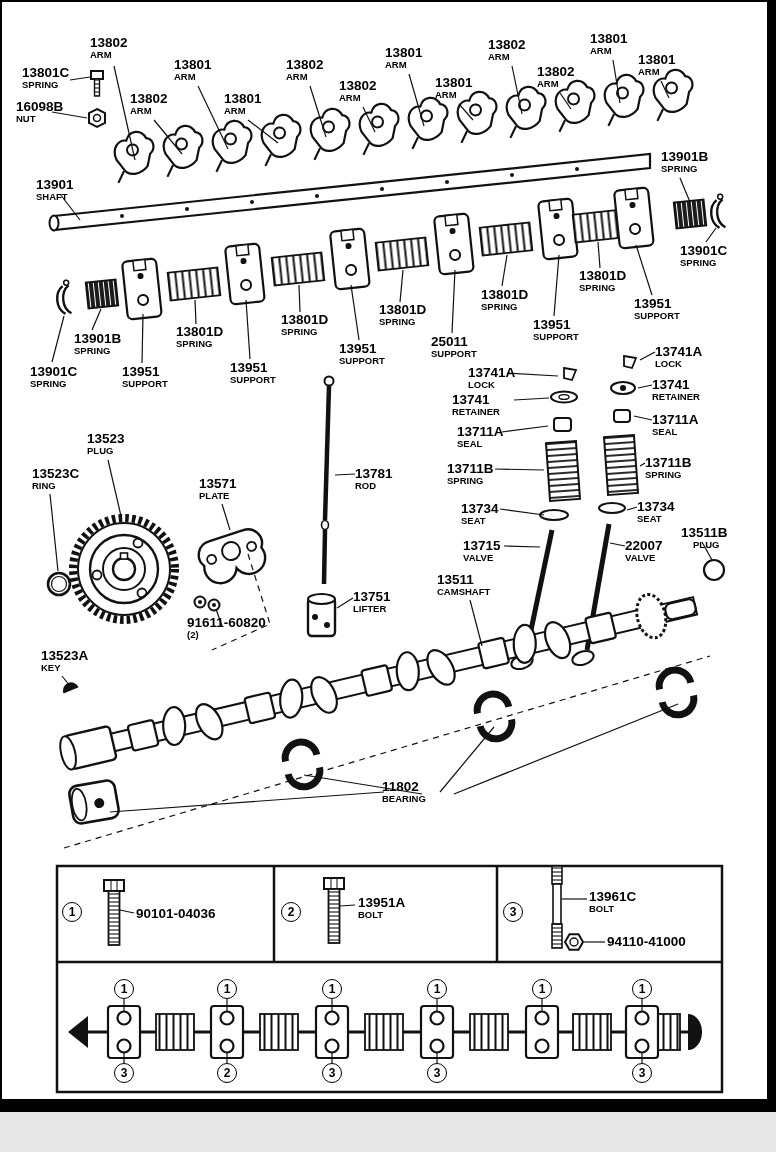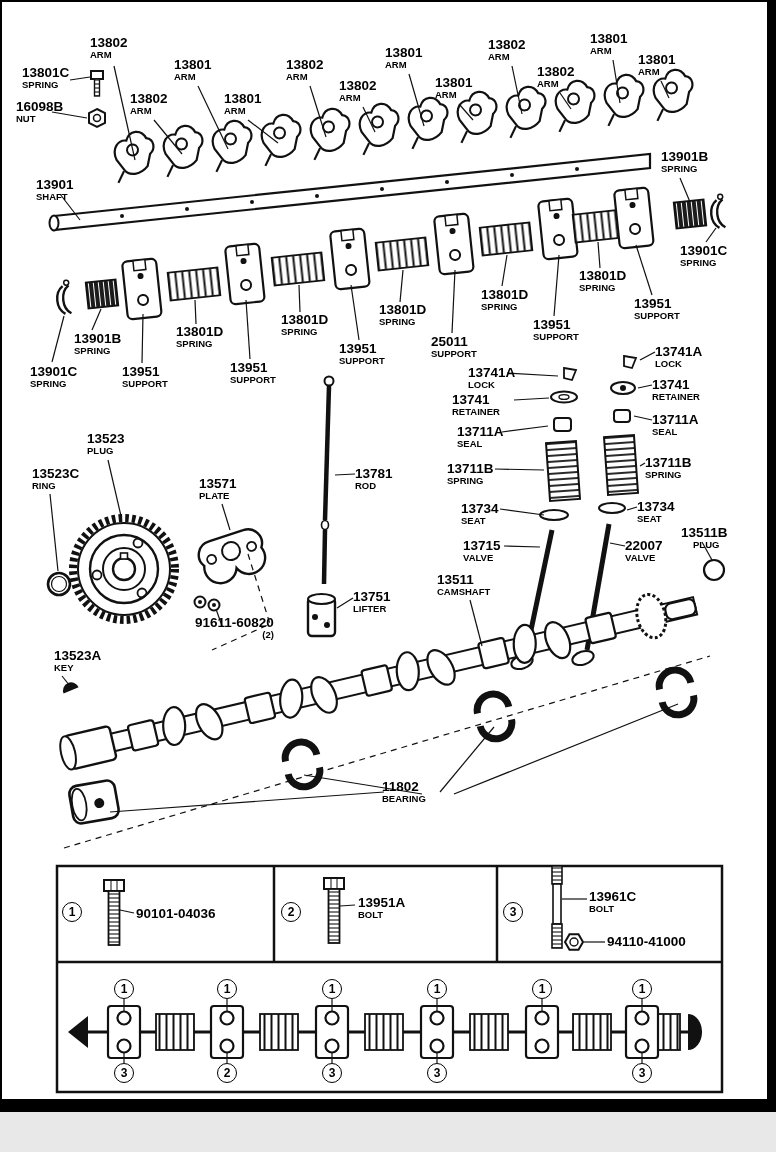--- a/index.html
+++ b/index.html
@@ -569,29 +569,29 @@
       <div class="nm">PLATE</div>
     </div>
   <div class="lbl" style="left:353px;top:465px">
       <div class="num">13781</div>
       <div class="nm">ROD</div>
     </div>
   <div class="lbl" style="left:351px;top:588px">
       <div class="num">13751</div>
       <div class="nm">LIFTER</div>
     </div>
-  <div class="lbl" style="left:193px;top:614px;text-align:right">
+  <div class="lbl" style="left:185px;top:614px;text-align:left">
       <div class="num">91611-60820</div>
       <div class="nm">(2)</div>
     </div>
   <div class="lbl" style="left:435px;top:571px">
       <div class="num">13511</div>
       <div class="nm">CAMSHAFT</div>
     </div>
-  <div class="lbl" style="left:52px;top:647px">
+  <div class="lbl" style="left:39px;top:647px">
       <div class="num">13523A</div>
       <div class="nm">KEY</div>
     </div>
   <div class="lbl" style="left:380px;top:778px">
       <div class="num">11802</div>
       <div class="nm">BEARING</div>
     </div>
 
   <span class="badge" style="left:60px;top:900px">1</span>
   <span class="badge" style="left:279px;top:900px">2</span>

